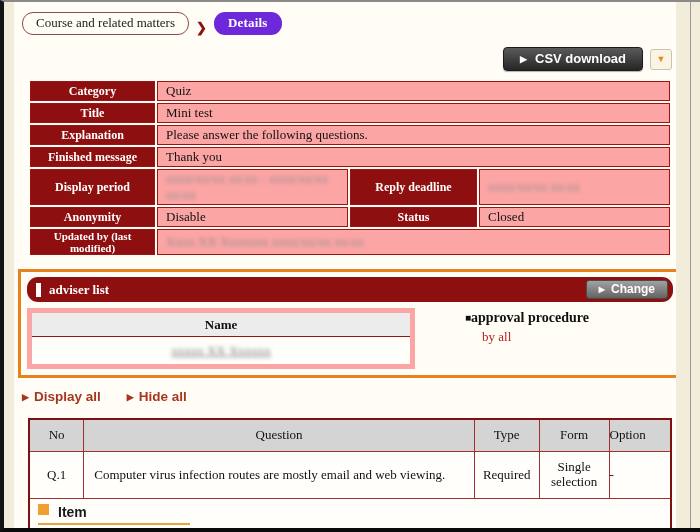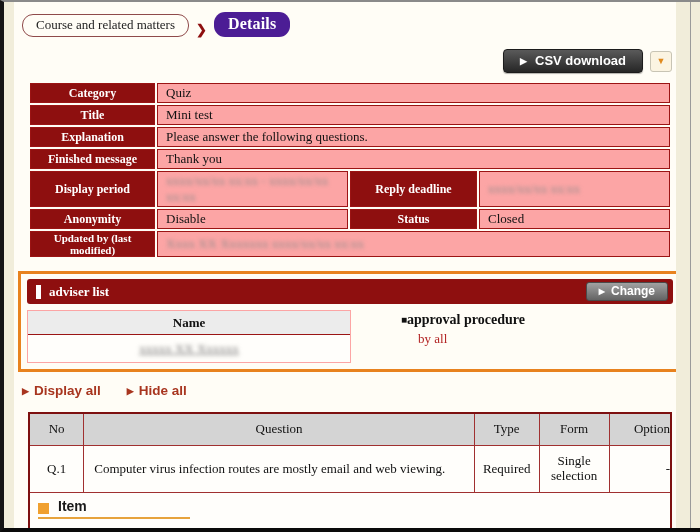--- a/index.html
+++ b/index.html
@@ -23,21 +23,21 @@
     background:#fffdf6; overflow:hidden; padding:8px 0 0 0;
   }
   
   .breadcrumb { margin:2px 0 0 8px; display:flex; align-items:flex-end; gap:7px; }
   .crumb-pill {
     border:1px solid #8f4a4a; border-radius:11px; background:#fffdf6;
     padding:2px 13px 3px; font-size:13px; color:#222; cursor:pointer;
   }
   .crumb-sep { color:#8e0f0f; font-size:13px; font-weight:bold; font-family:"Liberation Sans",sans-serif; }
   .crumb-current {
-    background:#4c1d95; color:#fff; font-weight:bold; font-size:16px;
+    background:#6d28d9; color:#fff; font-weight:bold; font-size:13px;
     border-radius:11px; padding:3px 14px 4px; letter-spacing:.2px;
   }
   
   .csv-row { display:flex; justify-content:flex-end; align-items:center; gap:7px; margin:12px 4px 0 0; }
   .csv-btn {
     font-family:"Liberation Sans",sans-serif; font-size:13px; font-weight:bold; color:#fff;
     background:linear-gradient(#5a5a5a,#262626); border:1px solid #1c1c1c; border-radius:4px;
     padding:3px 16px 4px; display:flex; align-items:center; gap:8px; cursor:pointer;
     box-shadow:0 1px 1px rgba(0,0,0,.3);
   }
@@ -56,33 +56,33 @@
   .dt .hd2 { width:130px; }
   .dt .val { background:#fca5a5; color:#111; padding:1px 8px; width:196px; }
   .redacted { filter:blur(2px); color:#8a8a8a; }
   .redacted-link { filter:blur(2px); color:#777; text-decoration:underline; }
   
   .adviser {
     margin:12px 0 0 4px; width:664px; border:3px solid #e8821e;
     background:#fffdf6; padding:5px 6px 6px;
   }
   .adviser-bar {
-    background:#8e0f0f; border-radius:3px; height:25px; display:flex; align-items:center;
+    background:#8e0f0f; border-radius:11px; height:25px; display:flex; align-items:center;
     padding:0 5px 0 9px;
   }
   .bar-marker { width:5px; height:14px; background:#fff; margin-right:8px; }
   .adviser-title { color:#fff; font-weight:bold; font-size:13px; flex:1; }
   .change-btn {
     font-family:"Liberation Sans",sans-serif; font-size:12px; font-weight:bold; color:#fff;
     background:linear-gradient(#a2a2a2,#636363); border:1px solid #4a4a4a; border-radius:3px;
     padding:1px 12px 2px; display:flex; align-items:center; gap:6px; cursor:pointer;
   }
   .change-btn .arr { font-size:8px; }
   .adviser-body { display:flex; margin-top:6px; }
-  .name-table { width:324px; border:1px solid #fca5a5; }
+  .name-table { width:388px; border:5px solid #fca5a5; }
   .name-head {
     background:#ececec; border-bottom:1px solid #9b1414; height:24px;
     display:flex; align-items:center; justify-content:center;
     font-weight:bold; font-size:13px; color:#111;
   }
   .name-cell { height:27px; display:flex; align-items:center; justify-content:center; font-size:13px; background:#fffefb; }
   .approval { margin-left:50px; padding-top:2px; }
   .approval-title { font-weight:bold; font-size:14px; color:#111; }
   .approval-title .sq { font-size:10px; vertical-align:1px; }
   .approval-val { color:#b22222; font-size:13px; margin:3px 0 0 17px; }
@@ -91,24 +91,24 @@
   .rlink { color:#a8351f; font-weight:bold; font-size:13.5px; display:flex; align-items:center; gap:5px; cursor:pointer; }
   .rlink .arr { font-size:9px; }
   
   .qt { margin:14px 0 0 14px; width:644px; border-collapse:collapse; border:2px solid #7d1010; }
   .qt td { border:1px solid #a03030; font-size:13px; color:#111; }
   .qt .qh { background:#d4d4d4; text-align:center; height:22px; font-size:13px; }
   .qt .c-no { width:55px; text-align:center; }
   .qt .c-q { width:392px; padding:2px 10px; }
   .qt .c-type { width:65px; text-align:center; }
   .qt .c-form { width:70px; text-align:center; padding:8px 4px; line-height:1.15; }
-  .qt .c-opt { width:62px; text-align:right; }
+  .qt .c-opt { width:62px; text-align:left; }
   .qt .qrow td { height:36px; background:#fffefb; }
   .qt .block { border-left:1px solid #a03030; border-right:1px solid #a03030; background:#fffefb; padding:5px 0 6px 8px; }
-  .sec-head { display:flex; align-items:flex-end; gap:9px; font-family:"Liberation Sans",sans-serif;
+  .sec-head { display:flex; align-items:flex-start; gap:9px; font-family:"Liberation Sans",sans-serif;
     font-weight:bold; font-size:14px; color:#1a1a1a; border-bottom:2px solid #e7a33c;
     padding-bottom:3px; }
   .sec-head.w-item { width:152px; }
   .sq-orange { width:11px; height:11px; background:#f0a02f; flex:none; }
   .radio-group { margin:6px 0 2px 272px; }
   .radio-line { display:flex; align-items:center; gap:8px; height:20px; }
   .radio-dot {
     width:12px; height:12px; border-radius:50%; border:1px solid #adadad;
     background:radial-gradient(circle at 35% 30%, #f2f2f2, #cfcfcf); cursor:pointer; flex:none;
   }

